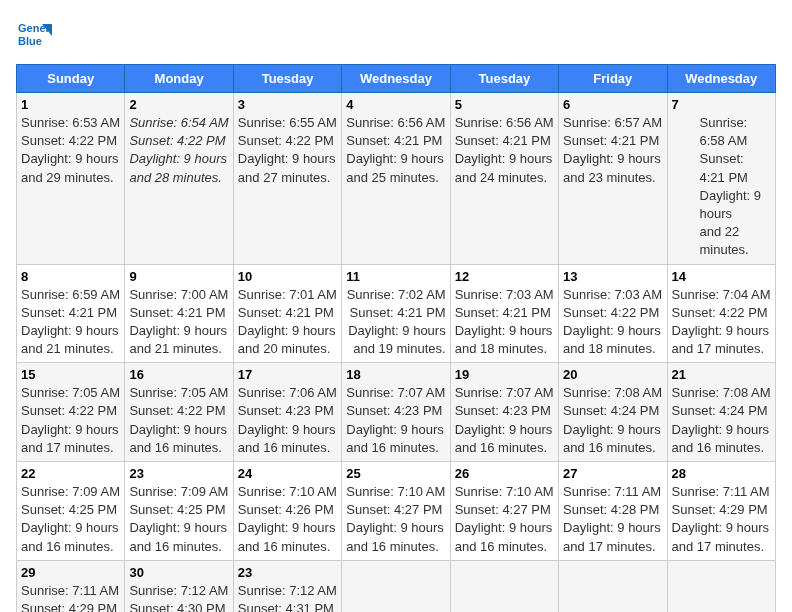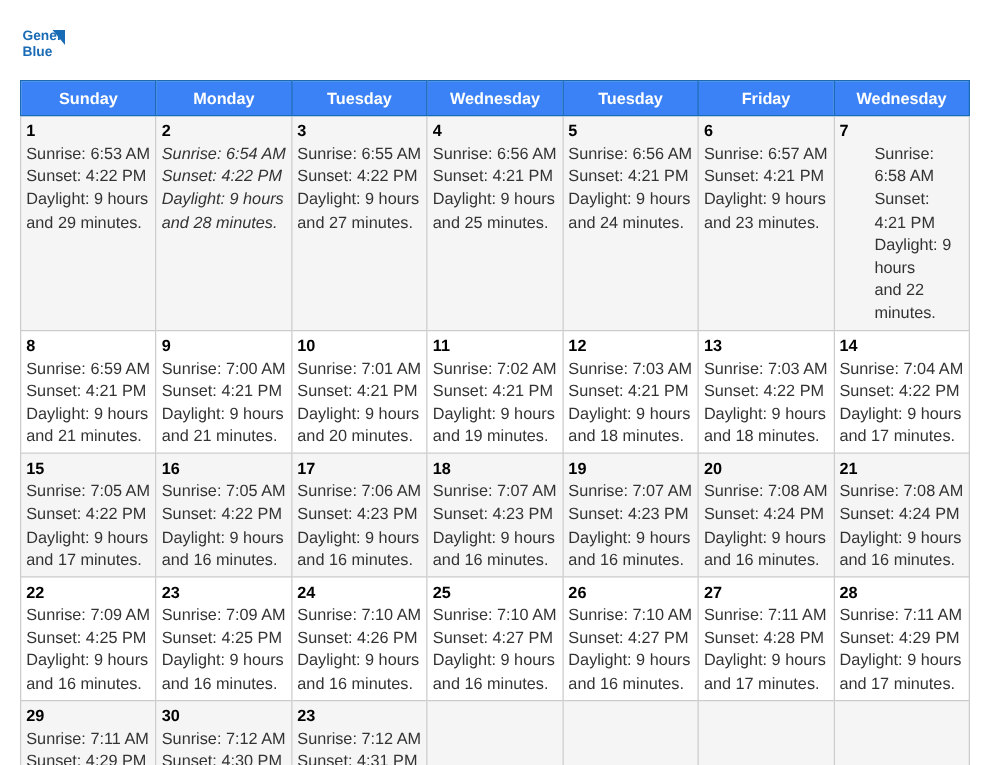--- a/index.html
+++ b/index.html
@@ -171,21 +171,21 @@
         </td>
         <td>
           <span class="day-num">10</span>
           <div class="day-info" style="white-space: pre-line;">Sunrise: 7:01 AM
 Sunset: 4:21 PM
 Daylight: 9 hours
 and 20 minutes.</div>
         </td>
         <td>
           <span class="day-num">11</span>
-          <div class="day-info" style="white-space: pre-line;">Sunrise: 7:02 AM
+          <div class="day-info" style="white-space: pre-line; text-align: right;">Sunrise: 7:02 AM
 Sunset: 4:21 PM
 Daylight: 9 hours
 and 19 minutes.</div>
         </td>
         <td>
           <span class="day-num">12</span>
           <div class="day-info" style="white-space: pre-line;">Sunrise: 7:03 AM
 Sunset: 4:21 PM
 Daylight: 9 hours
 and 18 minutes.</div>

